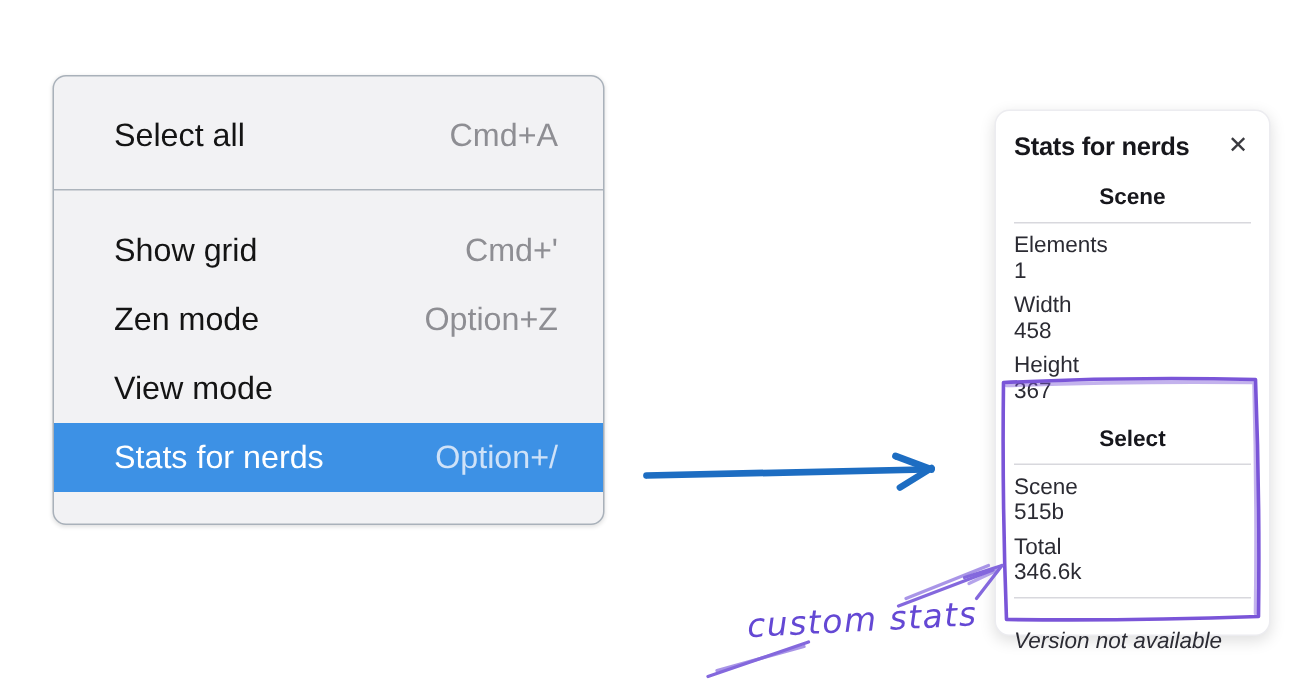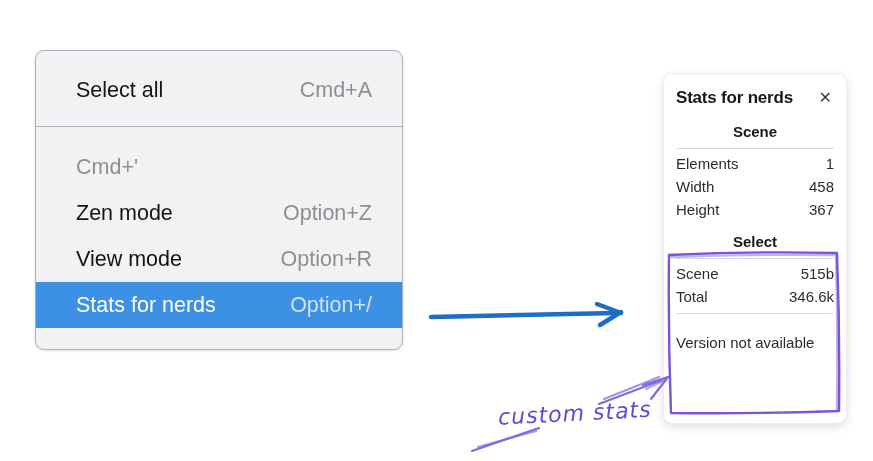--- a/index.html
+++ b/index.html
@@ -80,22 +80,23 @@
   .rule {
     height: 1px;
     background: #d8d8dd;
     border: none;
     margin: 8px 0 5px;
   }
   .stat-row {
     display: flex;
     justify-content: space-between;
     margin: 6px 0;
+    flex-direction: column;
   }
-  .stat-note { margin-top: 20px; white-space: nowrap; }
+  .stat-note { margin-top: 20px; white-space: nowrap; font-style: italic; }
 
   
   .overlay {
     position: absolute;
     left: 0; top: 0;
     width: 873px; height: 461px;
     pointer-events: none;
   }
   .handwriting {
     font-family: "DejaVu Sans", sans-serif;
@@ -106,29 +107,29 @@
 </head>
 <body>
 
 <div class="menu">
   <div class="menu-item">
     <span>Select all</span>
     <span class="shortcut">Cmd+A</span>
   </div>
   <div class="menu-divider"></div>
   <div class="menu-item">
+    <span>Show grid</span>
     <span class="shortcut">Cmd+'</span>
   </div>
   <div class="menu-item">
     <span>Zen mode</span>
     <span class="shortcut">Option+Z</span>
   </div>
   <div class="menu-item">
     <span>View mode</span>
-    <span class="shortcut">Option+R</span>
   </div>
   <div class="menu-item selected">
     <span>Stats for nerds</span>
     <span class="shortcut">Option+/</span>
   </div>
 </div>
 
 <div class="panel">
   <div class="panel-header">
     <span class="panel-title">Stats for nerds</span>

